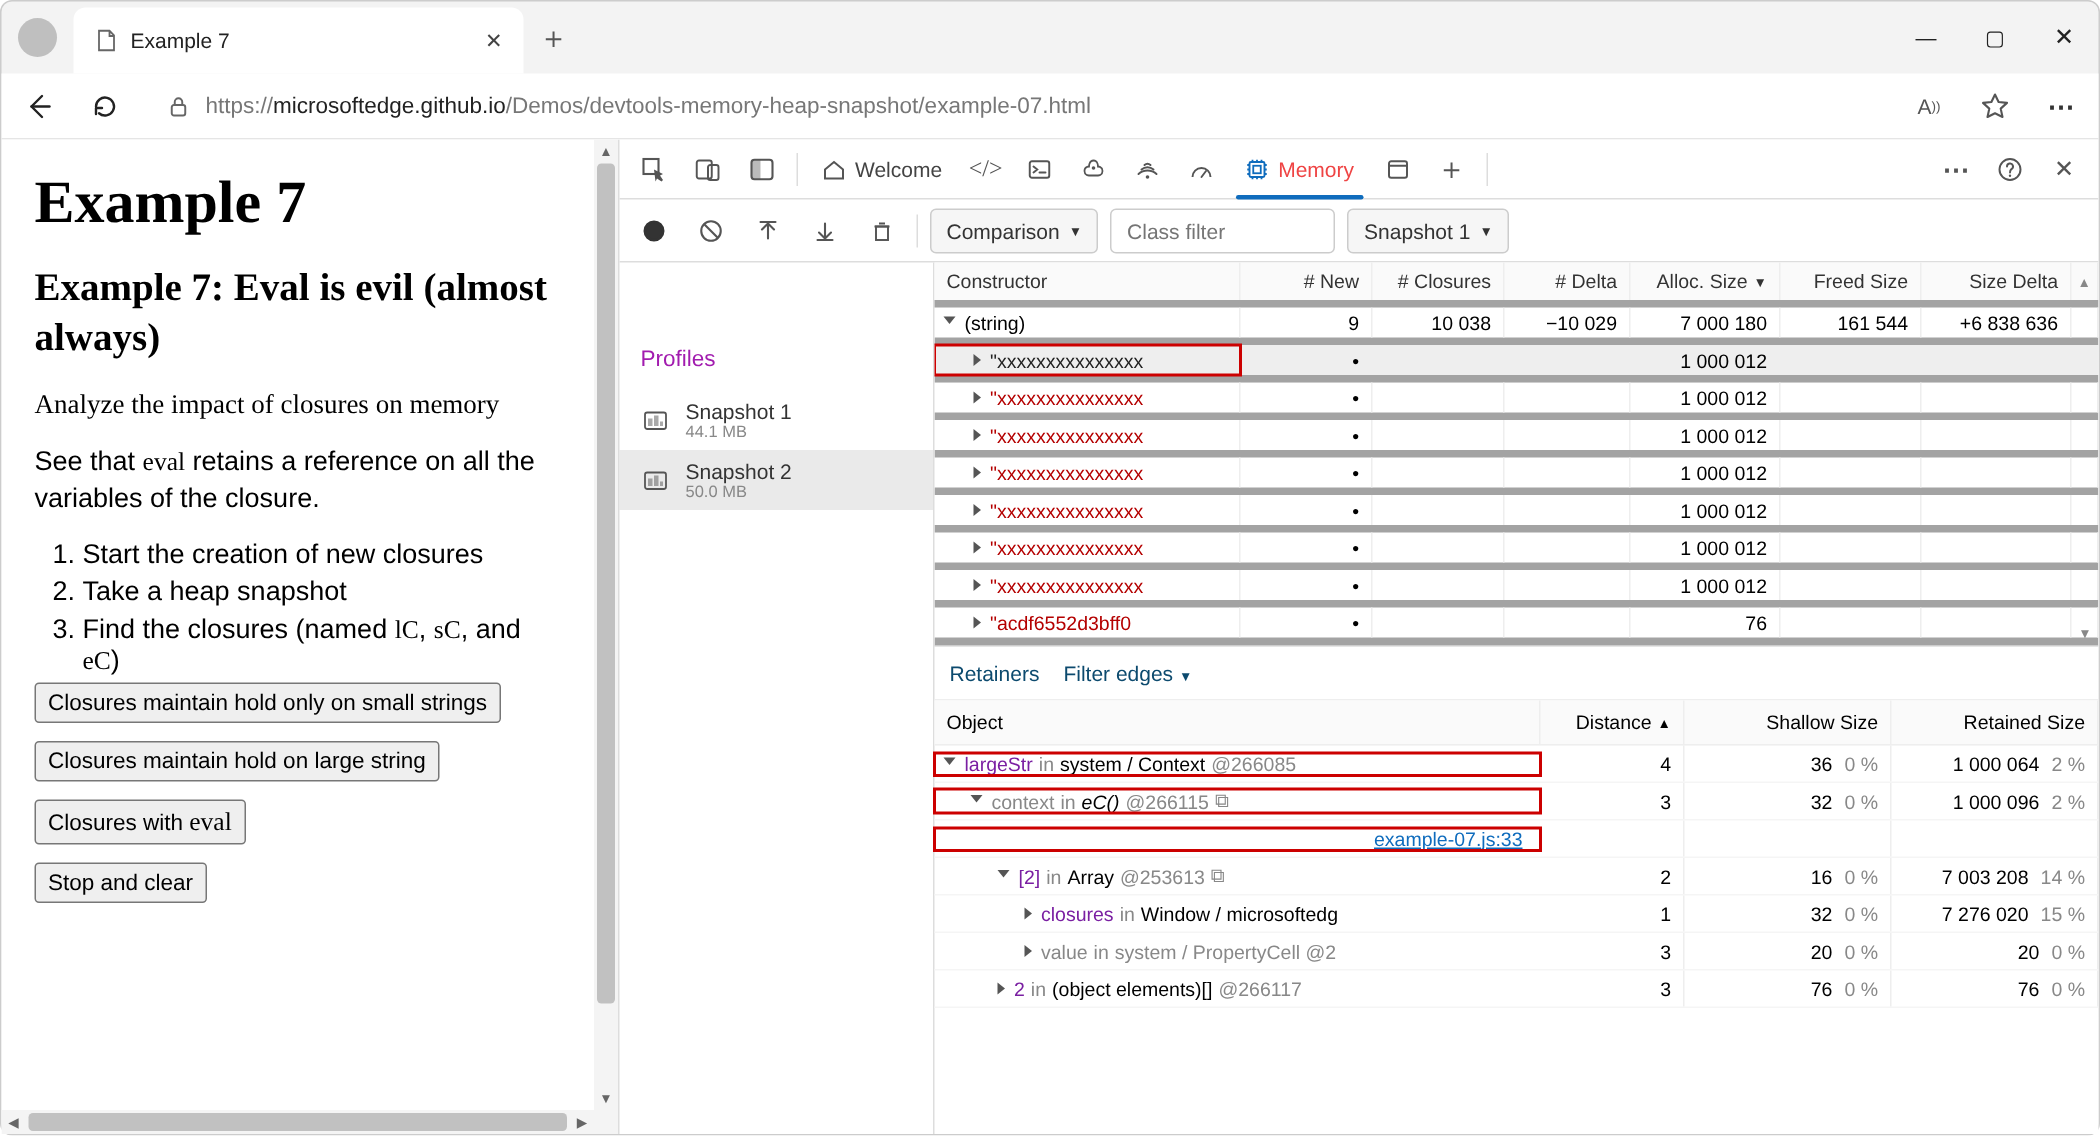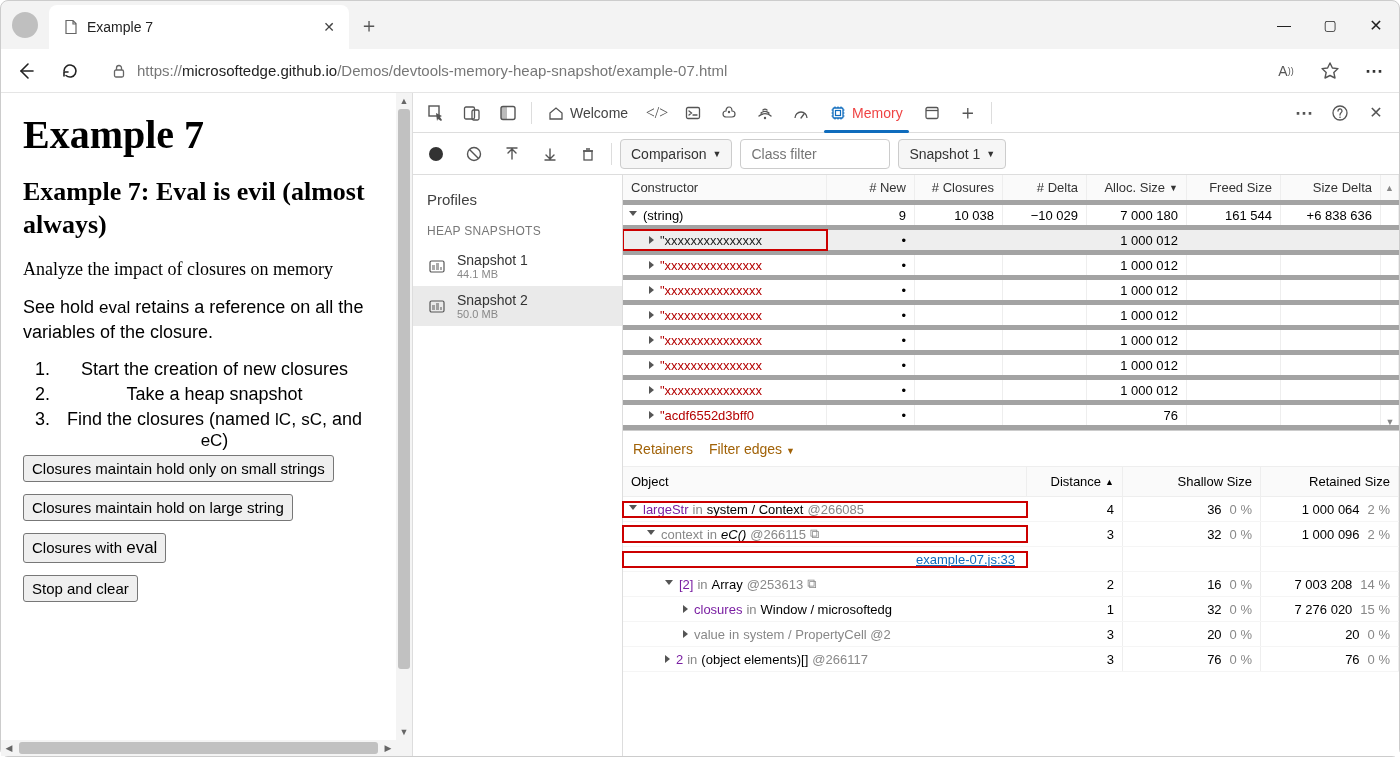--- a/index.html
+++ b/index.html
@@ -27,22 +27,22 @@
 .url-text { font-size:15px; color:#777; }
 .url-text .host { color:#222; }
 
 
 .content { flex:1; display:flex; background:#fff; overflow:hidden; }
 .page-pane { width:412px; border-right:1px solid #ddd; position:relative; display:flex; }
 .page-scroll { flex:1; overflow:hidden; padding:18px 22px 10px 22px; }
 .page-pane h1 { font-family: "Times New Roman", serif; font-size:40px; font-weight:bold; margin-bottom:18px; }
 .page-pane h2 { font-family: "Times New Roman", serif; font-size:26px; font-weight:bold; margin-bottom:16px; line-height:1.25; }
 .page-pane p { font-family: "Times New Roman", serif; font-size:18px; margin-bottom:14px; line-height:1.35; }
-.page-pane code { font-family: Liberation Sans, sans-serif; font-size:17px; }
-.page-pane ol { font-family: "Times New Roman", serif; font-size:18px; margin:0 0 2px 32px;text-align:center; }
+.page-pane code { font-family: Liberation Serif, serif; font-size:17px; }
+.page-pane ol { font-family: "Times New Roman", serif; font-size:18px; margin:0 0 2px 32px; }
 .page-pane ol li { margin-bottom:4px; }
 .page-pane button.demo { font-size:15px; padding:4px 8px; border:1px solid #777; background:#efefef; border-radius:3px; margin-bottom:12px; display:block; cursor:pointer; }
 .vtrack { width:16px; background:#f4f4f4; position:relative; }
 .vtrack .arrow { height:16px; display:flex; align-items:center; justify-content:center; color:#666; font-size:9px; }
 .vtrack .thumb { position:absolute; top:16px; left:2px; width:12px; height:560px; background:#c1c1c1; border-radius:3px; }
 .htrack { position:absolute; bottom:0; left:0; right:16px; height:16px; background:#f4f4f4; display:flex; align-items:center; }
 .htrack .arrow { width:16px; display:flex; align-items:center; justify-content:center; color:#666; font-size:9px; }
 .htrack .thumb { height:12px; flex:1; margin:0 2px; background:#c1c1c1; border-radius:3px; }
 
 
@@ -55,21 +55,21 @@
 .dt-tab.active::after { content:""; position:absolute; left:4px; right:4px; bottom:-1px; height:3px; background:#0f6cbd; border-radius:2px; }
 .dt-tabbar .spacer { flex:1; }
 .dt-toolbar { height:42px; display:flex; align-items:center; border-bottom:1px solid #ddd; padding:0 8px; gap:8px; }
 .dt-toolbar .ic { width:30px; height:30px; display:flex; align-items:center; justify-content:center; color:#555; cursor:pointer; }
 .dt-toolbar .rec { width:14px; height:14px; border:2px solid #333; border-radius:50%; background:#333; }
 .dt-select { border:1px solid #ccc; background:#f6f6f6; height:30px; padding:0 10px; border-radius:4px; font-size:14px; color:#333; display:flex; align-items:center; gap:6px; cursor:pointer; }
 .dt-input { border:1px solid #ccc; background:#fff; height:30px; padding:0 10px; border-radius:4px; font-size:14px; color:#333; width:150px; }
 
 .dt-body { flex:1; display:flex; min-height:0; }
 .profiles-pane { width:210px; border-right:1px solid #ddd; padding:10px 0; }
-.profiles-pane .hd { font-size:15px; color:#404040; padding:6px 14px 12px; }
+.profiles-pane .hd { font-size:15px; color:#a21caf; padding:6px 14px 12px;margin-top:40px; }
 .profiles-pane .sub { font-size:12px; color:#777; padding:4px 14px 8px; letter-spacing:0.3px; }
 .snap-item { display:flex; align-items:center; gap:10px; padding:6px 14px; cursor:pointer; }
 .snap-item.selected { background:#eaeaea; }
 .snap-icon { width:20px; height:20px; display:flex; align-items:center; justify-content:center; color:#555; }
 .snap-text { display:flex; flex-direction:column; }
 .snap-text .name { font-size:14px; color:#333; }
 .snap-text .size { font-size:11px; color:#888; }
 
 .grid-pane { flex:1; display:flex; flex-direction:column; min-width:0; }
 .grid-header, .grid-row { display:flex; align-items:flex-end; font-size:13px; border-bottom:5px solid #a3a3a3; }
@@ -84,21 +84,21 @@
 .c-frd { width:94px; }
 .c-sdl { width:100px; }
 .c-scr { width:18px; }
 .grid-row { height:25px; }
 .grid-row.sel { background:#eee; }
 .grid-row .tw { display:flex; align-items:center; gap:4px; font-family: Consolas, monospace; padding-left:6px; white-space:nowrap; overflow:hidden; }
 .tri { display:inline-block; width:0; height:0; border-left:5px solid #555; border-top:4px solid transparent; border-bottom:4px solid transparent; margin-right:2px; }
 .tri.open { border-left:4px solid transparent; border-right:4px solid transparent; border-top:5px solid #555; width:0; height:0; }
 .str { color:#b40000; }
 .grid-rows { max-height:240px; overflow:hidden; position:relative; border-bottom:1px solid #ccc; }
-.retainers-bar { height:36px; display:flex; align-items:center; gap:16px; padding:0 10px; font-size:14px; color:#a16207; border-bottom:1px solid #eee; }
+.retainers-bar { height:36px; display:flex; align-items:center; gap:16px; padding:0 10px; font-size:14px; color:#0c4a6e; border-bottom:1px solid #eee; }
 .ret-header { display:flex; background:#fafafa; height:30px; font-size:13px; border-bottom:1px solid #eee; }
 .rc-obj { flex:1; min-width:300px; }
 .rc-dist { width:96px; }
 .rc-shal { width:138px; }
 .rc-ret { width:138px; }
 .ret-row { display:flex; height:25px; align-items:center; font-size:13px; border-bottom:1px solid #f5f5f5; font-family: Consolas, monospace; }
 .ret-row .obj { flex:1; padding-left:6px; display:flex; align-items:center; gap:4px; white-space:nowrap; overflow:hidden; }
 .purple { color:#7a1fa2; }
 .gray { color:#888; }
 .blue { color:#0f6cbd; text-decoration:underline; }
@@ -171,21 +171,21 @@
   </div>
 
   <div class="content">
 
     <div class="page-pane">
       <div class="page-scroll">
         <h1>Example 7</h1>
         <h2>Example 7: Eval is evil (almost always)</h2>
         <p>Analyze the impact of closures on memory</p>
         <p>
-          <span>See hold </span><code>eval</code><span> retains a reference on all the variables of the closure.</span>
+          <span>See that </span><code>eval</code><span> retains a reference on all the variables of the closure.</span>
         </p>
         <ol>
           <li>Start the creation of new closures</li>
           <li>Take a heap snapshot</li>
           <li>Find the closures (named <code>lC</code>, <code>sC</code>, and <code>eC</code>)</li>
         </ol>
         <button class="demo">Closures maintain hold only on small strings</button>
         <button class="demo">Closures maintain hold on large string</button>
         <button class="demo">Closures with <code>eval</code></button>
         <button class="demo">Stop and clear</button>
@@ -319,21 +319,20 @@
         <div class="dt-select">
             <span>Snapshot 1</span>
             <span style="font-size:9px;">▼</span>
           </div>
       </div>
 
       <div class="dt-body">
 
         <div class="profiles-pane">
           <div class="hd">Profiles</div>
-          <div class="sub">HEAP SNAPSHOTS</div>
           <div class="snap-item">
             <div class="snap-icon">
                 <svg width="18" height="18" viewBox="0 0 18 18">
                   <rect x="2" y="4" width="14" height="11" rx="1.5" fill="none" stroke="#555" stroke-width="1.2"></rect>
                   <path d="M4 8h3v5H4z M8 6h3v7H8z M12 10h2v3h-2z" fill="#555" opacity=".5"></path>
                 </svg>
               </div>
             <div class="snap-text">
                 <span class="name">Snapshot 1</span>
                 <span class="size">44.1 MB</span>

